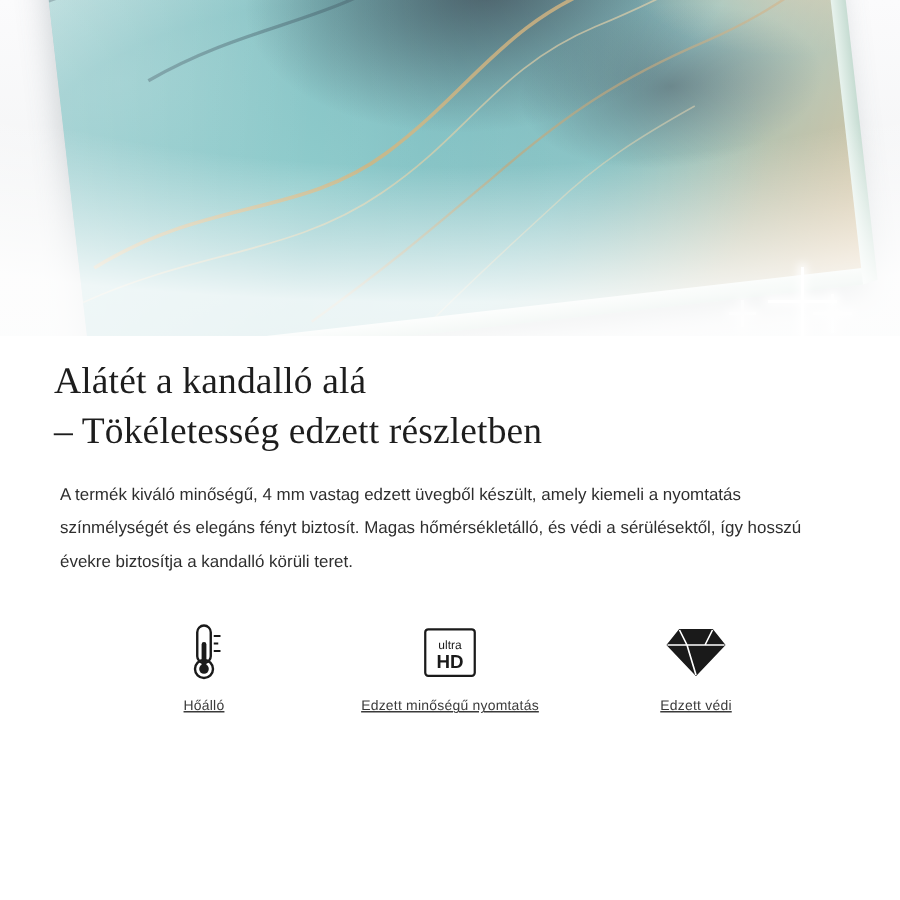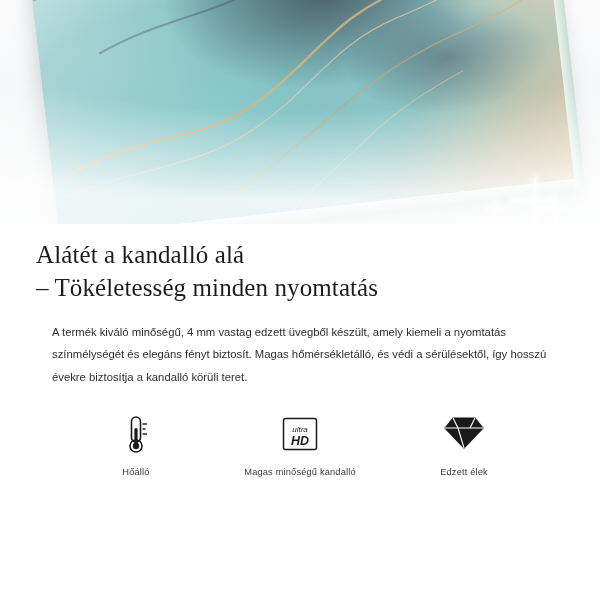--- a/index.html
+++ b/index.html
@@ -133,21 +133,21 @@
     color: #1d1d1d;
     font-weight: 400;
     margin: 0 0 14px 0;
     letter-spacing: 0.1px;
   }
   .headline .l2 { display: block; }
   .body-copy {
     font-size: 11.3px;
     line-height: 2.0;
     color: #2e2e2e;
-    margin: 16px;
+    margin: 4px;
     max-width: 524px;
   }
 
   
   .features {
     margin-top: 22px;
     padding: 0 18px;
     display: grid;
     grid-template-columns: repeat(3, 1fr);
     grid-row-gap: 10px;
@@ -155,30 +155,30 @@
   .feature {
     display: flex;
     flex-direction: column;
     align-items: center;
     justify-content: flex-start;
     padding: 4px 6px 2px 6px;
   }
   .feature-icon {
     height: 46px;
     display: flex;
-    align-items: flex-start;
+    align-items: center;
     justify-content: center;
-    font-style: italic;
   }
   .feature-label {
     margin-top: 7px;
     font-size: 9.3px;
     color: #3a3a3a;
     text-align: left;
     letter-spacing: 0.15px;
+    text-decoration: underline;
   }
   svg { display: block; }
 </style>
 </head>
 <body>
 
 <div class="page">
 
   <div class="hero">
     <div class="glass-wrap">
@@ -200,21 +200,21 @@
     <div class="sparkle s1"></div>
     <div class="sparkle s2"></div>
     <div class="sparkle s3"></div>
 
     <div class="hero-bgfade"></div>
   </div>
 
   <div class="content">
     <h1 class="headline">
       <span class="l1">Alátét a kandalló alá</span>
-      <span class="l2">– Tökéletesség minden nyomtatás</span>
+      <span class="l2">– Tökéletesség edzett részletben</span>
     </h1>
     <p class="body-copy">A termék kiváló minőségű, 4 mm vastag edzett üvegből készült, amely kiemeli a nyomtatás színmélységét és elegáns fényt biztosít. Magas hőmérsékletálló, és védi a sérülésektől, így hosszú évekre biztosítja a kandalló körüli teret.</p>
 
     <div class="features">
 
       <div class="feature">
         <div class="feature-icon">
           <svg width="34" height="42" viewBox="0 0 34 42">
             <rect x="12.5" y="3" width="9" height="25" rx="4.5" fill="none" stroke="#1a1a1a" stroke-width="1.6"></rect>
             <circle cx="17" cy="32" r="6" fill="none" stroke="#1a1a1a" stroke-width="1.6"></circle>
@@ -229,31 +229,31 @@
       </div>
 
       <div class="feature">
         <div class="feature-icon">
           <svg width="40" height="40" viewBox="0 0 40 40">
             <rect x="3.5" y="4.5" width="33" height="31" rx="2" fill="none" stroke="#1a1a1a" stroke-width="1.5"></rect>
             <text x="20" y="17.5" font-family="Liberation Sans, sans-serif" font-size="8" text-anchor="middle" fill="#1a1a1a">ultra</text>
             <text x="20" y="30.5" font-family="Liberation Sans, sans-serif" font-size="12.5" font-weight="bold" text-anchor="middle" fill="#1a1a1a">HD</text>
           </svg>
         </div>
-        <div class="feature-label">Magas minőségű kandalló</div>
+        <div class="feature-label">Edzett minőségű nyomtatás</div>
       </div>
 
 
       <div class="feature">
         <div class="feature-icon">
           <svg width="42" height="38" viewBox="0 0 42 38">
             <path d="M10 4 L32 4 L40 14 L21 34 L2 14 Z" fill="#1a1a1a" stroke="#1a1a1a" stroke-width="1.2" stroke-linejoin="round"></path>
             <path d="M2 14 L40 14 M10 4 L15 14 L21 34 M32 4 L27 14" fill="none" stroke="#ffffff" stroke-width="1.1"></path>
           </svg>
         </div>
-        <div class="feature-label">Edzett élek</div>
+        <div class="feature-label">Edzett védi</div>
       </div>
 
 
 
     </div>
   </div>
 </div>
 
 </body></html>

